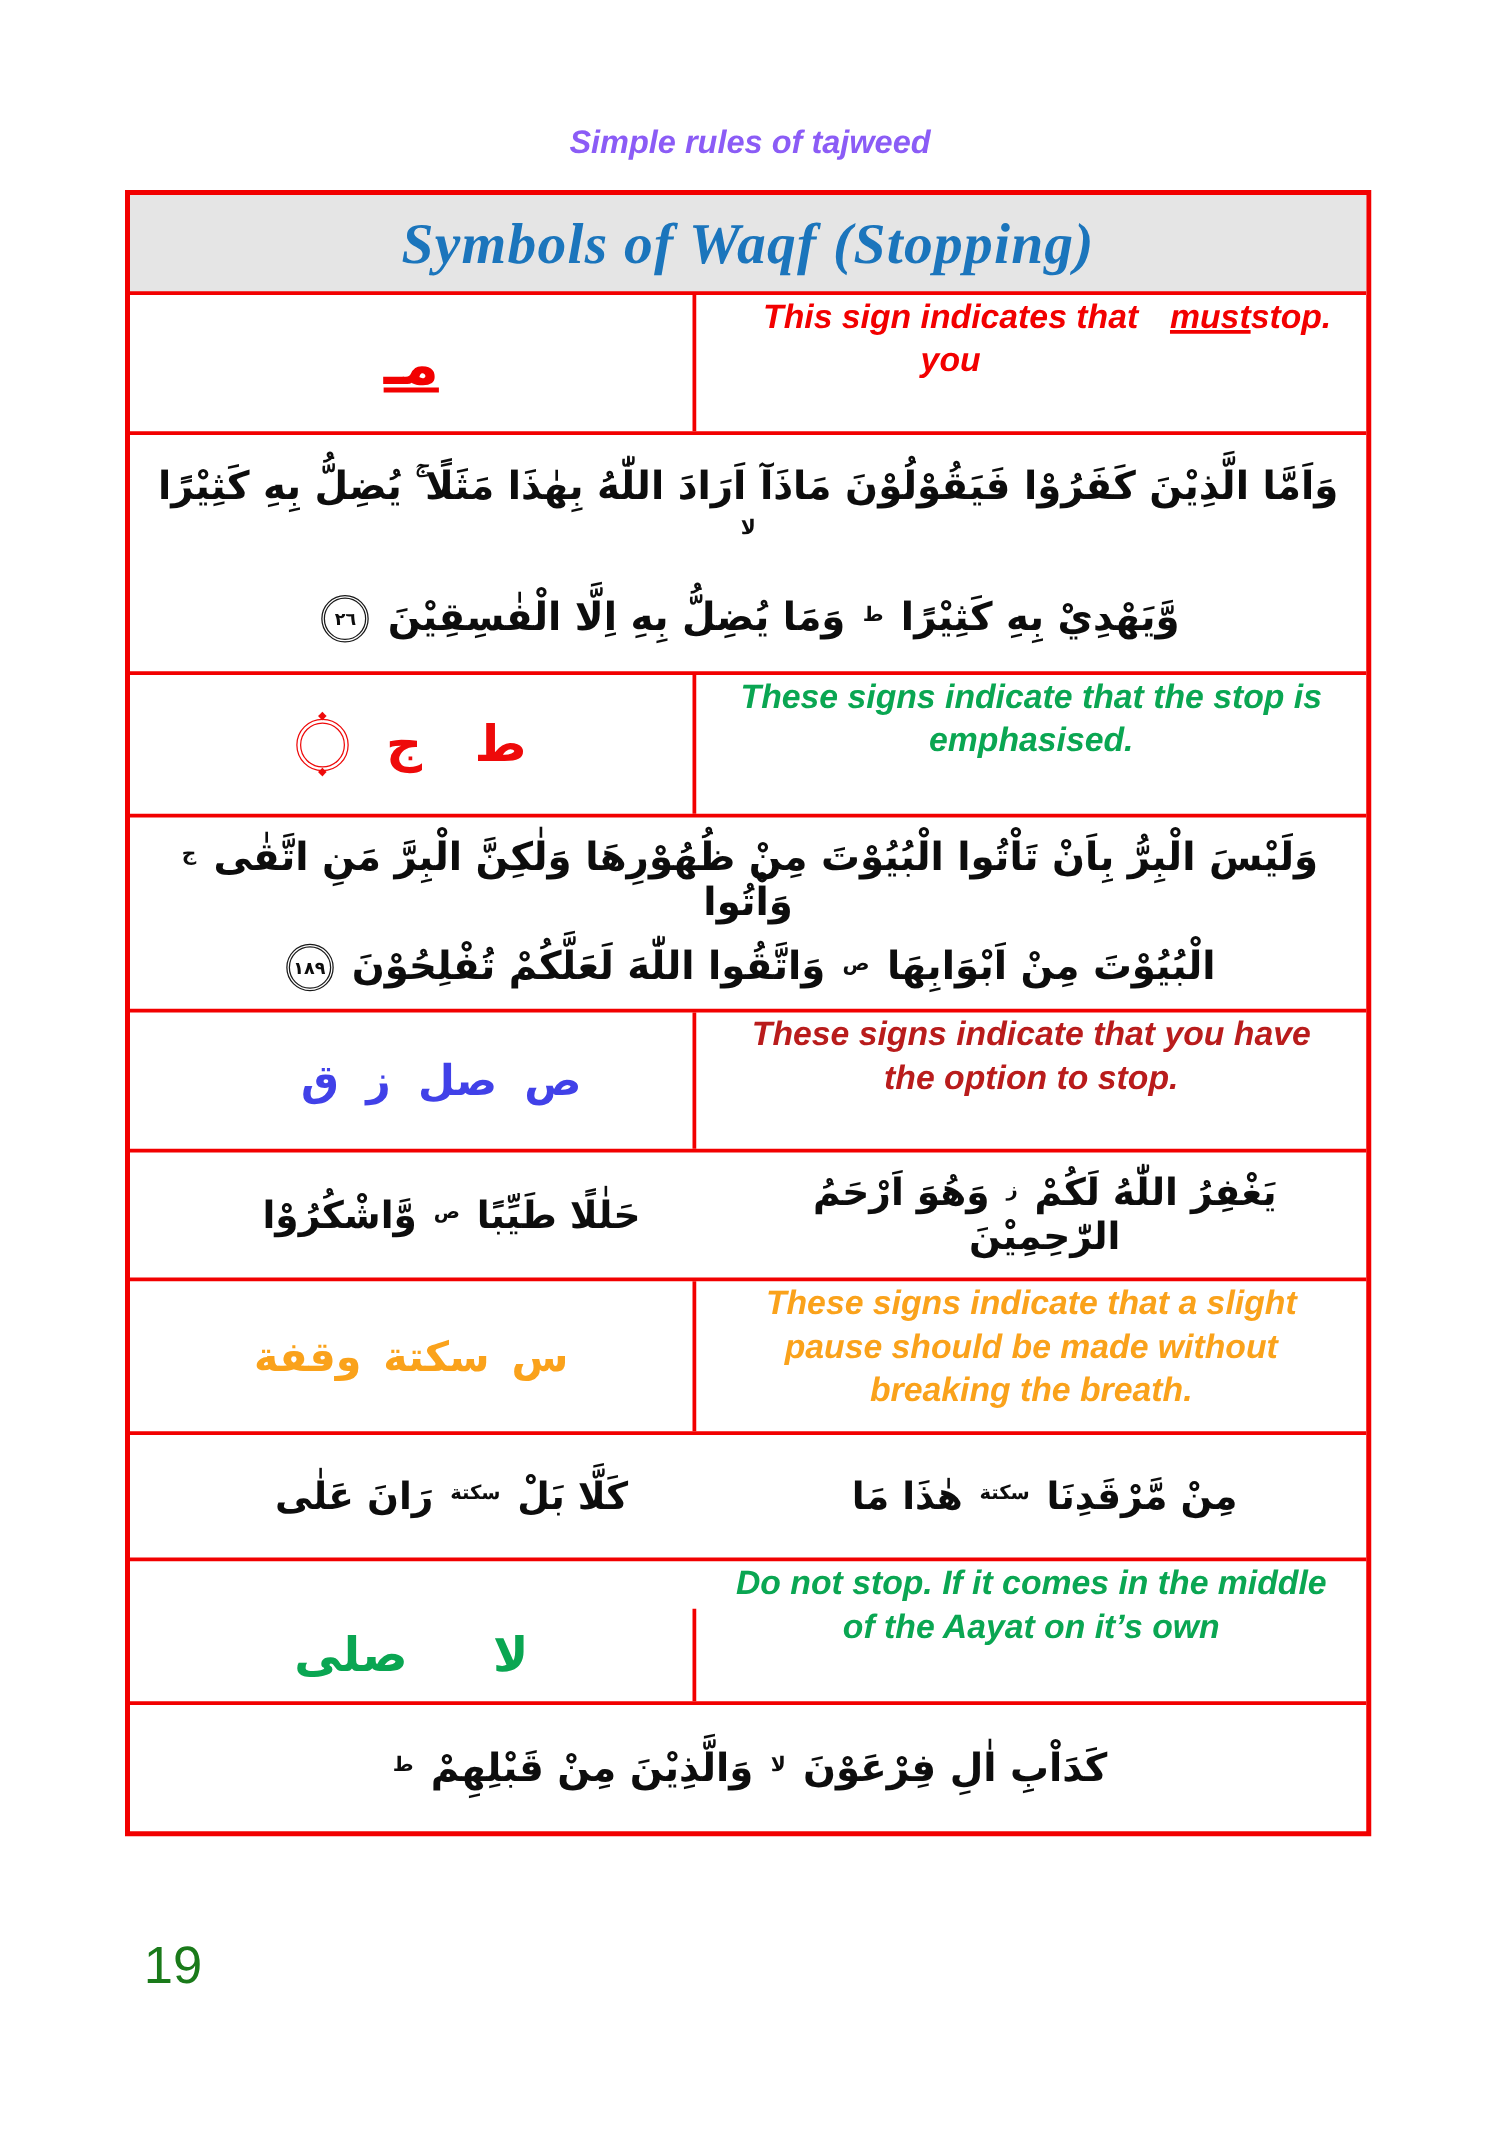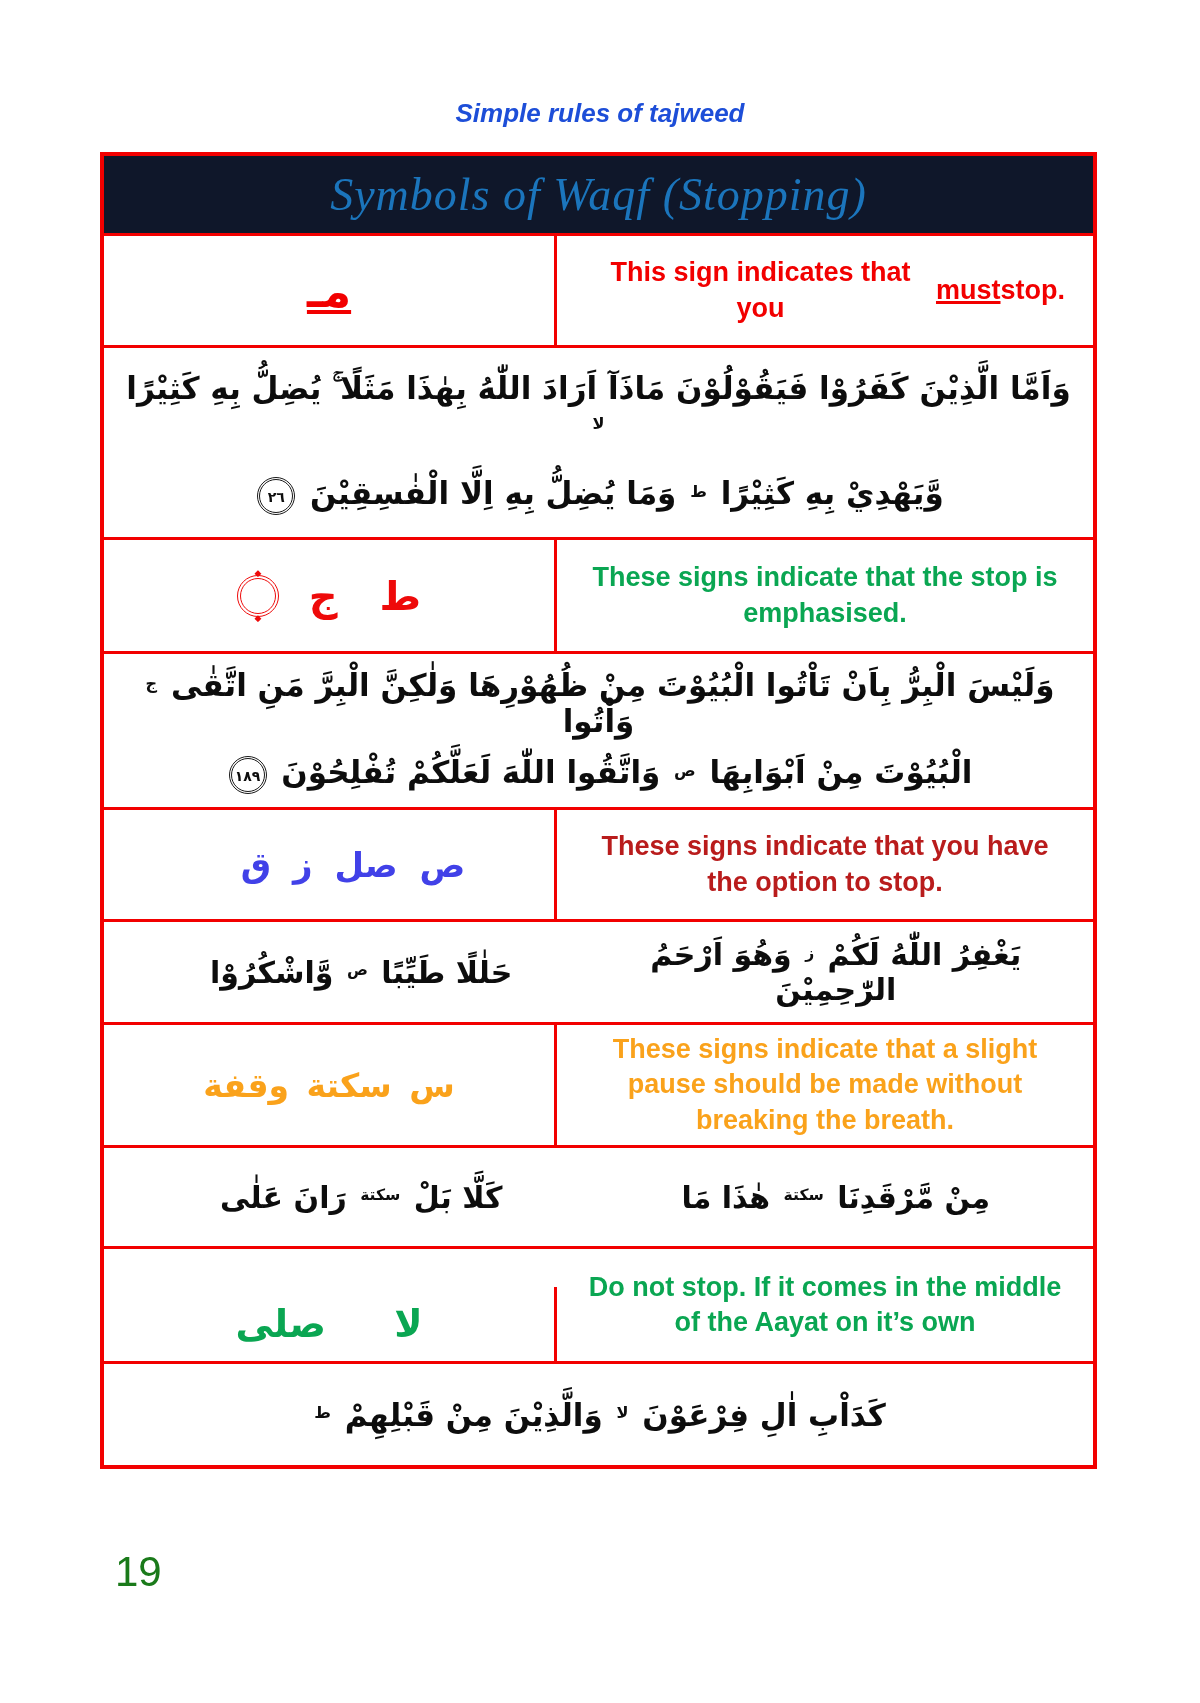--- a/index.html
+++ b/index.html
@@ -11,33 +11,33 @@
     position:absolute;top:98px;left:0;width:1200px;text-align:center;
     font-size:26px;font-weight:bold;font-style:italic;color:#17691c;
   }
   .waqf-table{
     position:absolute;left:100px;top:152px;width:997px;
     border:4px solid #f20000;box-sizing:border-box;background:#ffffff;
   }
   .row{box-sizing:border-box;border-bottom:3px solid #f20000;}
   .row:last-child{border-bottom:none;}
   .header-row{
-    height:80px;background:#0f172a;display:flex;align-items:center;justify-content:center;
-    font-size:46px;font-weight:normal;font-style:italic;color:#1b75bc;
+    height:80px;background:#e5e5e5;display:flex;align-items:center;justify-content:center;
+    font-size:46px;font-weight:bold;font-style:italic;color:#1b75bc;
     font-family:"Liberation Serif",serif;letter-spacing:1px;
   }
   .two-col{display:flex;}
   .sym-cell{
     flex:0 0 453px;border-right:3px solid #f20000;box-sizing:border-box;
     display:flex;align-items:center;justify-content:center;direction:rtl;
     font-family:"DejaVu Sans",sans-serif;font-weight:bold;
   }
   .desc-cell{
-    flex:1;display:flex;align-items:center;justify-content:center;
-    text-align:center;font-weight:bold;font-size:27px;
+    flex:1;display:flex;justify-content:center;
+    text-align:center;font-weight:bold;font-style:italic;font-size:27px;
     line-height:1.3;padding:0 28px;box-sizing:border-box;
   }
   .desc-cell .u{text-decoration:underline;text-decoration-thickness:3px;}
   .r2{height:112px;}
   .r3{height:192px;}
   .r4{height:114px;}
   .r5{height:156px;}
   .r6{height:112px;}
   .r7{height:103px;}
   .r8{height:123px;}
@@ -75,21 +75,21 @@
   .sym-nostop{font-size:38px;word-spacing:55px;margin-top:38px;}
   .page-number{
     position:absolute;left:115px;top:1548px;font-size:42px;color:#1a7a1a;
   }
 </style>
 </head>
 <body>
 
 <div class="page">
 
-  <div class="doc-title" style="color: #1d4ed8;">Simple rules of tajweed</div>
+  <div class="doc-title" style="color: #8b5cf6;">Simple rules of tajweed</div>
 
   <div class="waqf-table">
 
     <div class="row header-row">
       <span style="color: rgb(27, 117, 188);">Symbols of Waqf (Stopping)</span>
     </div>
 
     <div class="row two-col r2">
       <div class="sym-cell sym-meem" style="color: rgb(242, 0, 0); text-decoration: underline;">مـ</div>
       <div class="desc-cell" style="color: rgb(242, 0, 0);">

